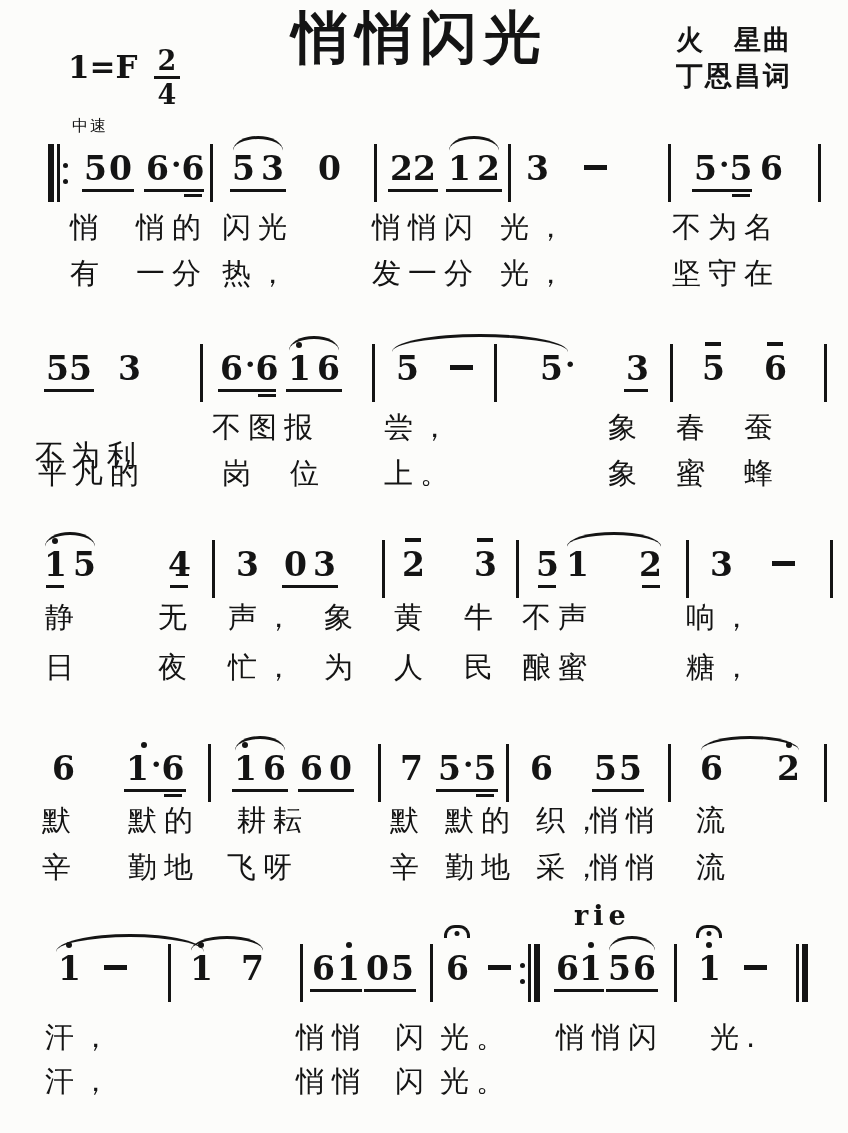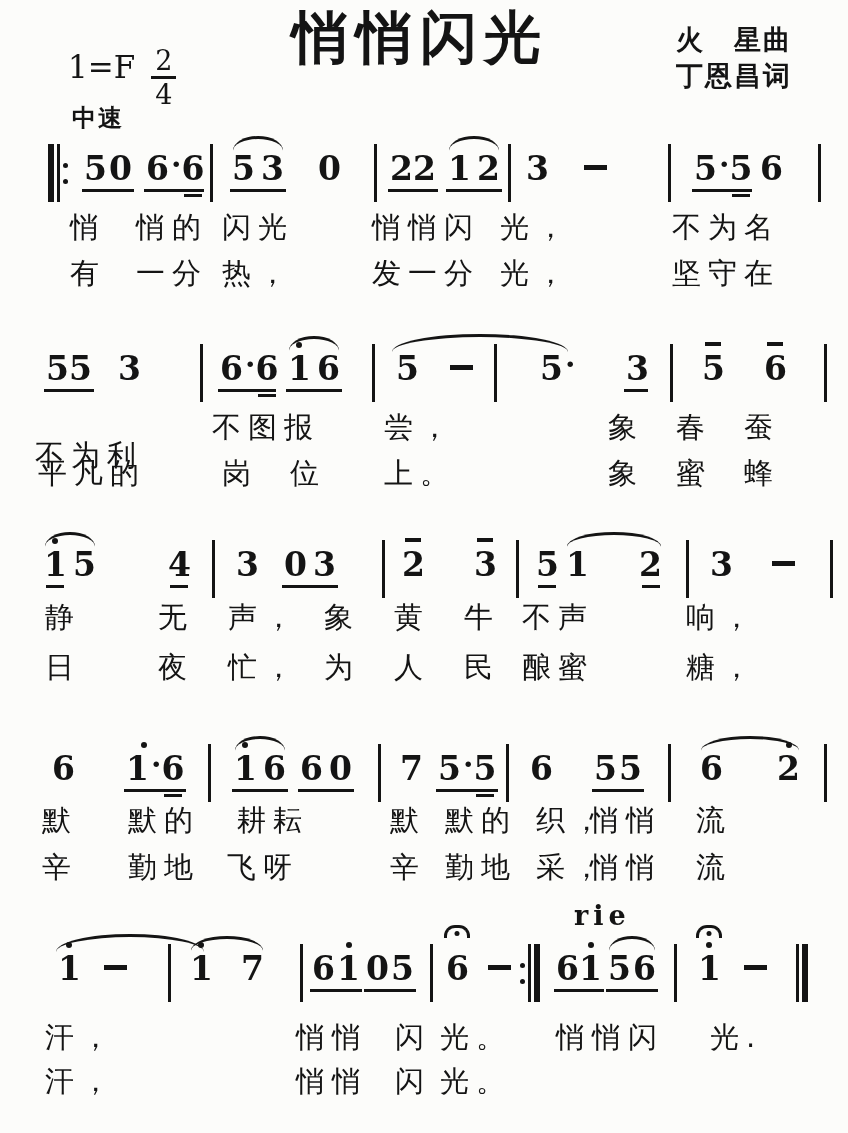--- a/index.html
+++ b/index.html
@@ -1,24 +1,24 @@
 <!DOCTYPE html>
 <html><head>
 <meta charset="utf-8">
 <style>
   html,body{margin:0;padding:0;background:#e8e8e8;}
   .page{position:relative;width:848px;height:1133px;background:#fcfcfa;color:#141414;
         font-family:"DejaVu Sans",sans-serif;overflow:hidden;margin:0 auto;}
   
   .keysig{position:absolute;left:68px;top:52px;display:flex;align-items:flex-start;gap:16px;
-          font-family:"DejaVu Serif",serif;font-weight:400;font-size:31px;line-height:1;}
+          font-family:"DejaVu Serif",serif;font-weight:700;font-size:31px;line-height:1;}
   .frac{display:inline-flex;flex-direction:column;align-items:center;font-size:27px;line-height:1.08;margin-top:-6px;}
   .frac .num{border-bottom:3px solid #141414;padding:0 4px 1px;}
   .frac .den{padding-top:1px;}
-  .tempo{position:absolute;left:72px;top:102px;font-size:24px;font-weight:700;letter-spacing:2px;}
+  .tempo{position:absolute;left:72px;top:116px;font-size:16px;font-weight:400;letter-spacing:2px;}
   .title{position:absolute;left:292px;top:6px;font-size:57px;font-weight:900;letter-spacing:7px;margin:0;line-height:1.1;}
   .credits{position:absolute;right:56px;top:22px;text-align:left;font-size:27px;font-weight:600;line-height:1.35;letter-spacing:2px;}
   .annotation{position:absolute;left:574px;top:900px;font-family:"DejaVu Serif",serif;
               font-weight:700;font-size:27px;letter-spacing:5px;}
   .watermark{position:absolute;right:8px;bottom:6px;font-size:30px;color:#1c1c1c;
              font-family:"Liberation Sans",sans-serif;}
   
   .mline{position:absolute;left:0;width:848px;height:50px;}
   .g{position:absolute;top:0;}
   .nrow{display:flex;justify-content:space-between;align-items:flex-start;width:100%;}

